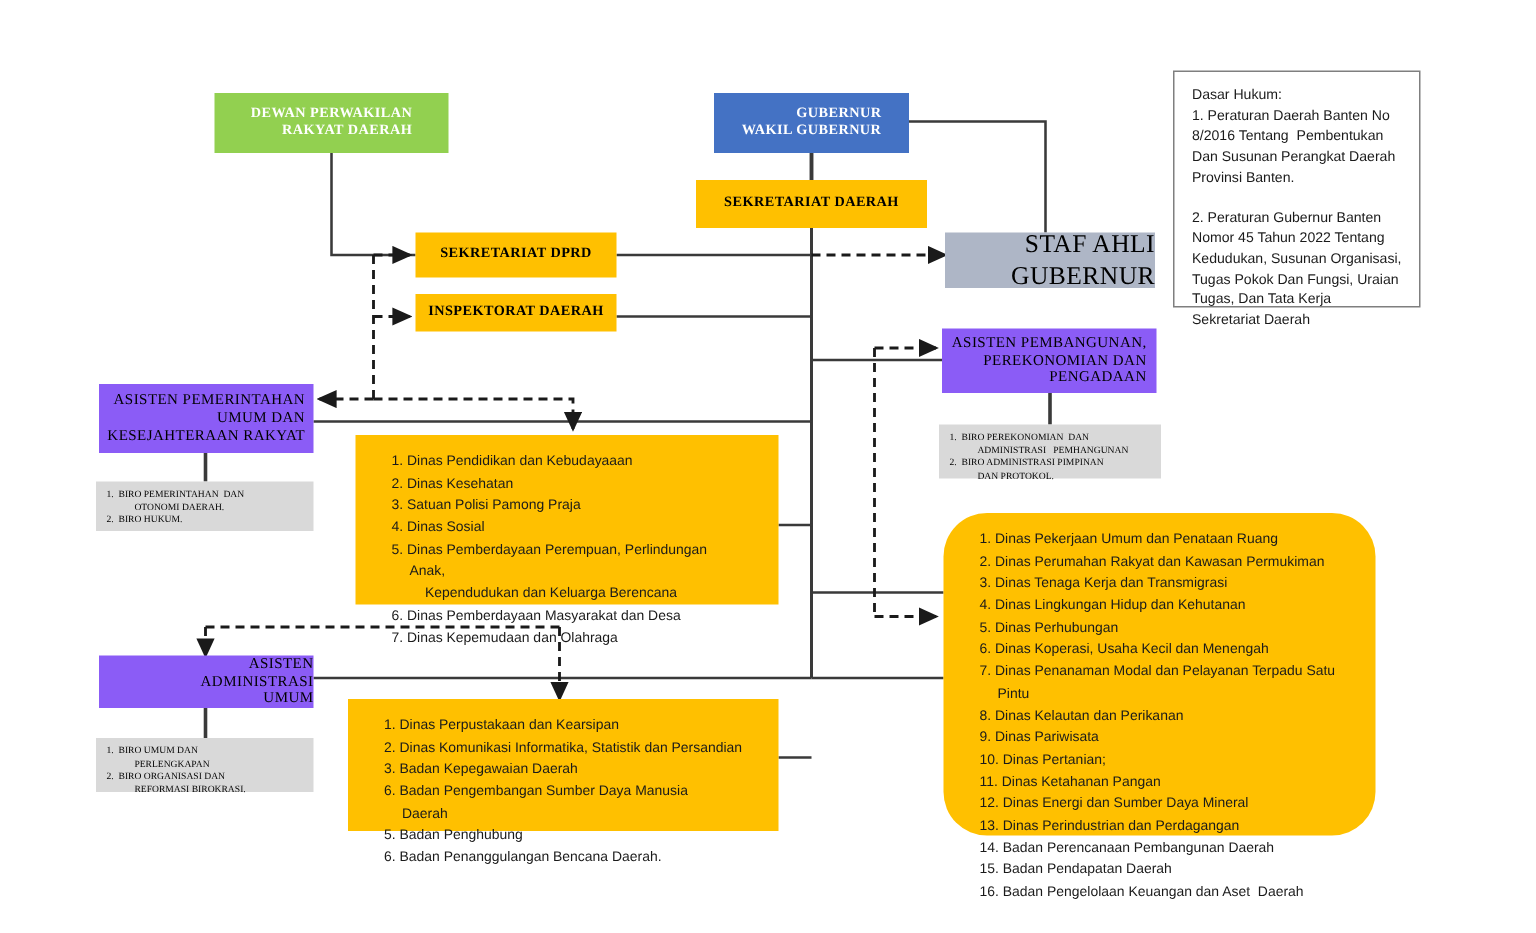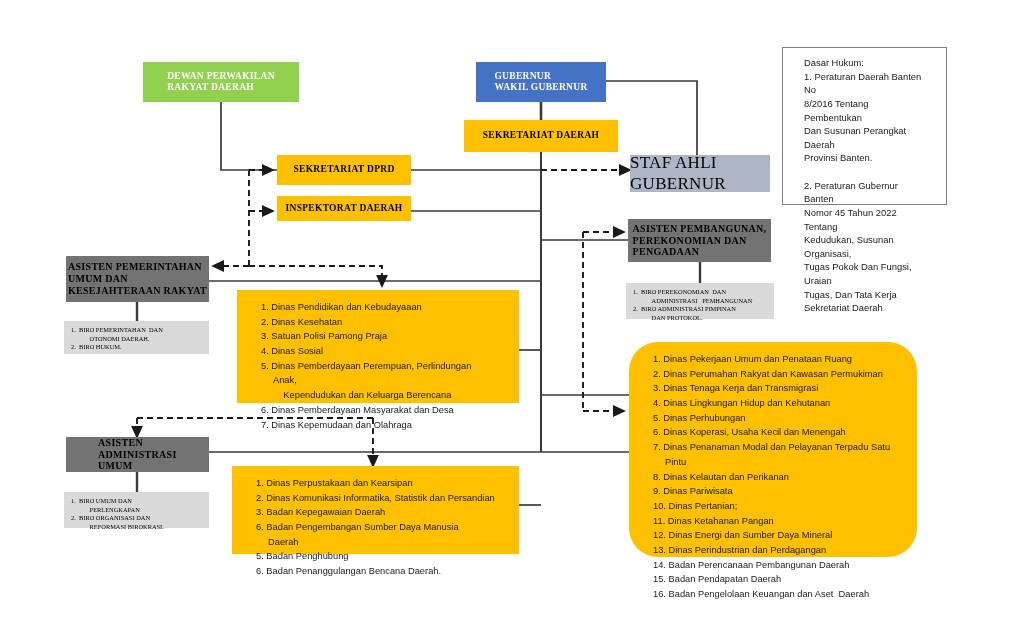--- a/index.html
+++ b/index.html
@@ -6,34 +6,34 @@
   body {
     width: 1024px; height: 622px;
     background: #ffffff;
     font-family: "Liberation Sans", sans-serif;
     overflow: hidden;
     position: relative;
   }
   #chart-root { position: absolute; inset: 0; }
   svg.connectors { position: absolute; left: 0; top: 0; width: 1024px; height: 622px; pointer-events: none; }
 
-  .node { position: absolute; display: flex; align-items: center; justify-content: center; text-align: left; }
+  .node { position: absolute; display: flex; align-items: center; justify-content: center; text-align: right; }
 
   
   .hdr {
     font-family: "Liberation Serif", serif;
     font-weight: bold;
     letter-spacing: .3px;
     line-height: 1.18;
   }
   .box-dprd      { background: #92D050; color: #ffffff; font-size: 9.5px; }
   .box-gubernur  { background: #4472C4; color: #ffffff; font-size: 9.5px; }
   .box-yellow    { background: #FFC000; color: #000000; font-size: 9.5px; }
   .box-staf      { background: #AEB6C6; color: #000000; font-size: 17px; font-weight: normal; }
-  .box-asisten   { background: #737373; color: #000000; font-size: 10px; font-weight: bold; }
+  .box-asisten   { background: #8b5cf6; color: #000000; font-size: 10px; font-weight: normal; }
 
   
   .box-gray {
     background: #D9D9D9;
     color: #000000;
     font-family: "Liberation Serif", serif;
     font-size: 6.4px;
     line-height: 1.35;
     text-align: left;
     align-items: flex-start;
@@ -60,22 +60,22 @@
 
   
   .box-note {
     background: #ffffff;
     border: 1px solid #7f7f7f;
     color: #1a1a1a;
     font-size: 9.4px;
     line-height: 1.45;
     text-align: left;
     align-items: flex-start;
-    justify-content: flex-start;
-    padding: 8px 21px;
+    justify-content: center;
+    padding: 8px 4px;
     white-space: pre-wrap;
   }
 </style>
 </head>
 <body>
 
 <div id="chart-root">
 
   <svg class="connectors" viewBox="0 0 1024 622">
     <defs>

